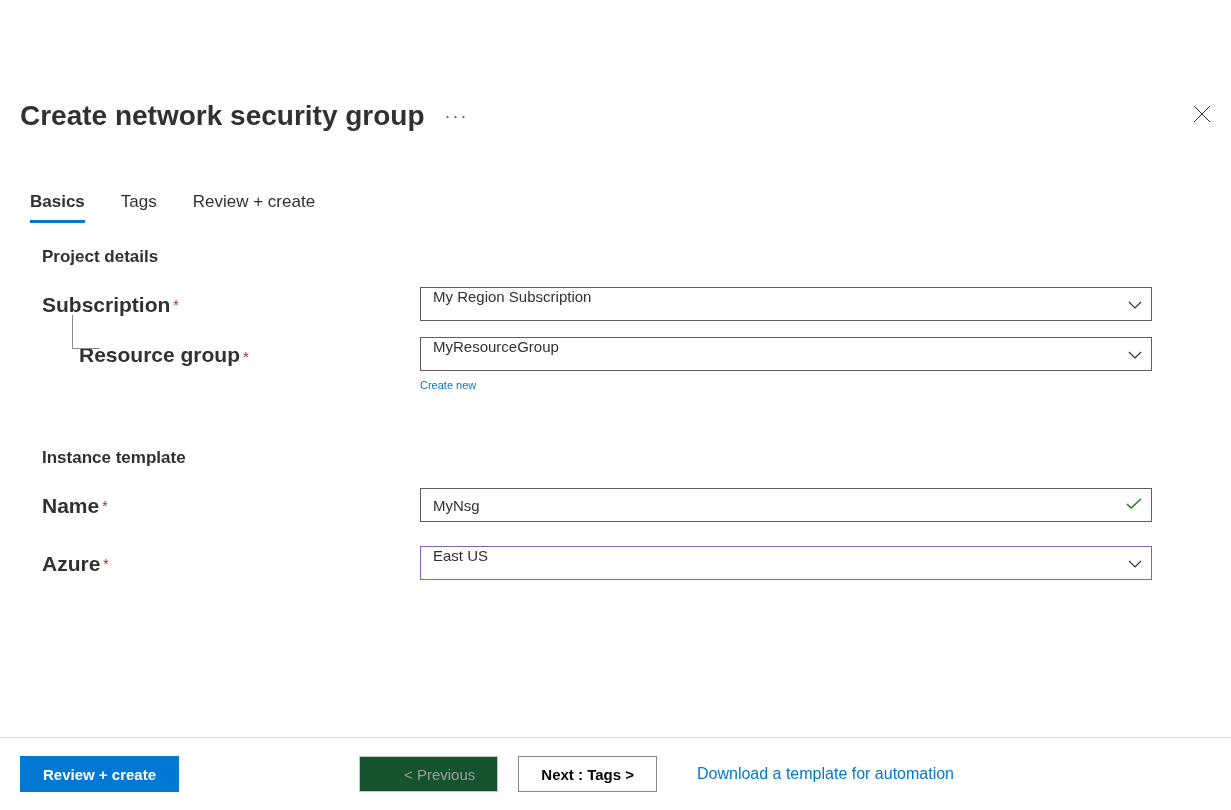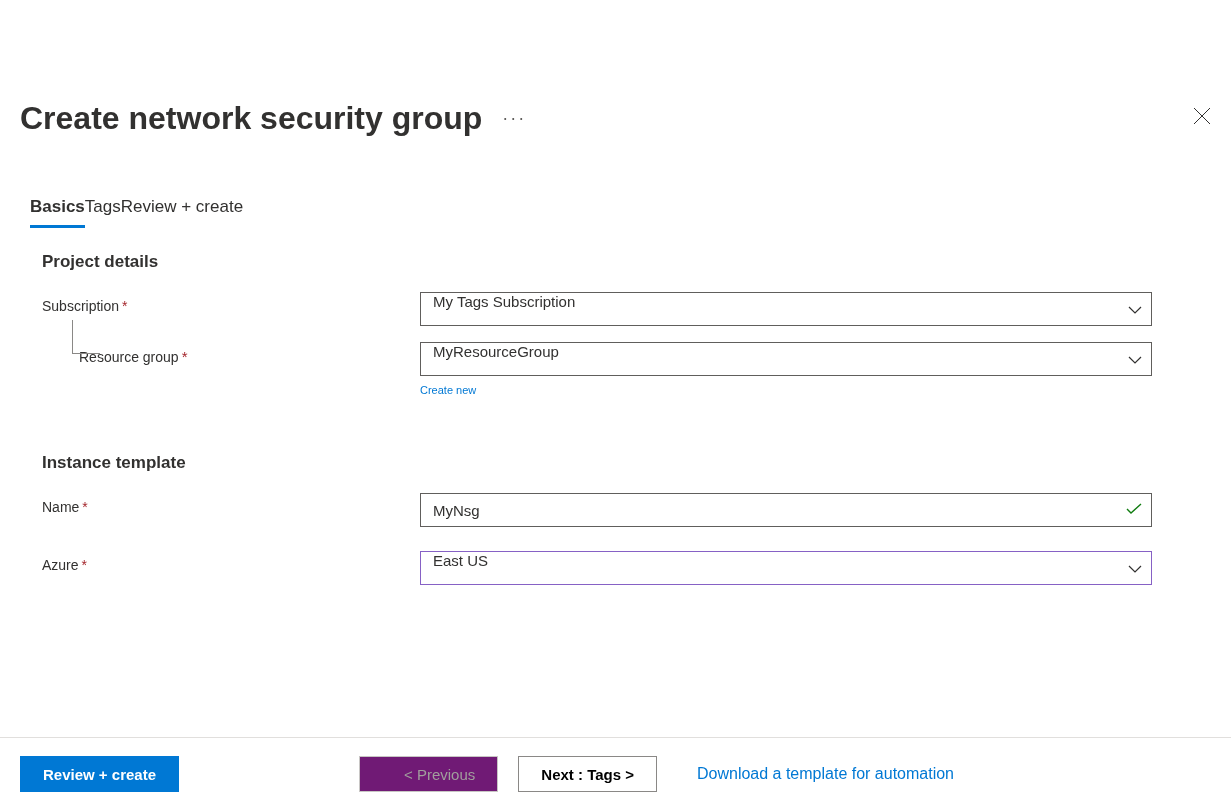--- a/index.html
+++ b/index.html
@@ -21,38 +21,39 @@
       align-items: center;
       padding: 100px 20px 0 20px;
       justify-content: space-between;
     }
     .header-left {
       display: flex;
       align-items: center;
       gap: 20px;
     }
     .page-title {
-      font-size: 32px;
+      font-size: 28px;
       font-weight: 600;
       color: #323130;
     }
     .more-icon {
       color: #605e5c;
       font-size: 18px;
       letter-spacing: 2px;
       cursor: pointer;
     }
     .close-icon {
       font-size: 20px;
       color: #323130;
       cursor: pointer;
       font-weight: 300;
     }
     .tabs {
       display: flex;
+      gap: 36px;
       padding: 60px 30px 0 30px;
     }
     .tab {
       font-size: 17px;
       color: #323130;
       padding-bottom: 8px;
       cursor: pointer;
       border-bottom: 3px solid transparent;
     }
     .tab.active {
@@ -74,22 +75,23 @@
       margin-bottom: 16px;
     }
     .form-label-col {
       width: 378px;
       min-width: 378px;
       padding-top: 6px;
       display: flex;
       align-items: center;
     }
     .form-label {
-      font-size: 14px;
-      color: #323130;
+      font-size: 21px;
+      color: #323130;
+      font-weight: bold;
     }
     .required {
       color: #a4262c;
       margin-left: 3px;
     }
     .form-field-col {
       flex: 1;
       max-width: 732px;
     }
     .select-wrap {
@@ -171,21 +173,21 @@
       border: 1px solid #8a8886;
       background: #fff;
     }
     .btn-primary {
       background: #0078d4;
       border-color: #0078d4;
       color: #fff;
       font-weight: 600;
     }
     .btn-disabled {
-      background: #701a75;
+      background: #14532d;
       border-color: #c8c6c4;
       color: #a19f9d;
       cursor: default;
       padding-left: 44px;
     }
     .btn-next {
       font-weight: 600;
       text-align: center;
     }
     .footer-spacer {
@@ -228,21 +230,21 @@
 <div class="section">
   <div class="section-title">Project details</div>
 
   <div class="form-row">
     <div class="form-label-col">
       <span class="form-label">Subscription</span>
         <span class="required">*</span>
     </div>
     <div class="form-field-col">
       <div class="select-wrap">
-        <div class="form-select">My Tags Subscription</div>
+        <div class="form-select">My Region Subscription</div>
         <span class="chevron-down">
           <svg width="14" height="8" viewBox="0 0 14 8">
               <path d="M1 1 L7 7 L13 1" stroke="#323130" stroke-width="1.2" fill="none"></path>
             </svg>
         </span>
       </div>
     </div>
   </div>
 
   <div class="form-row">

